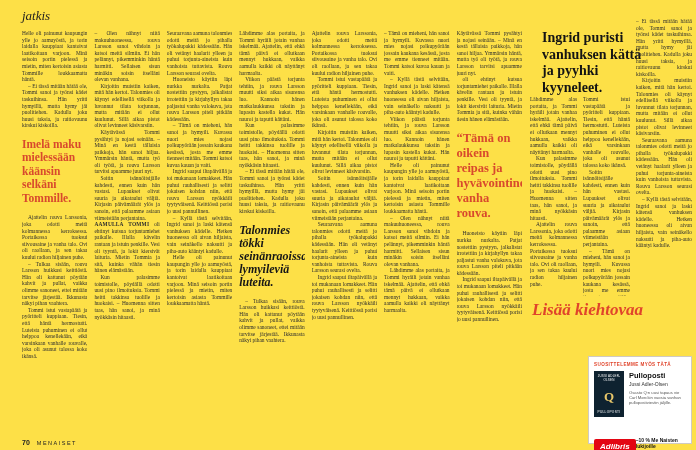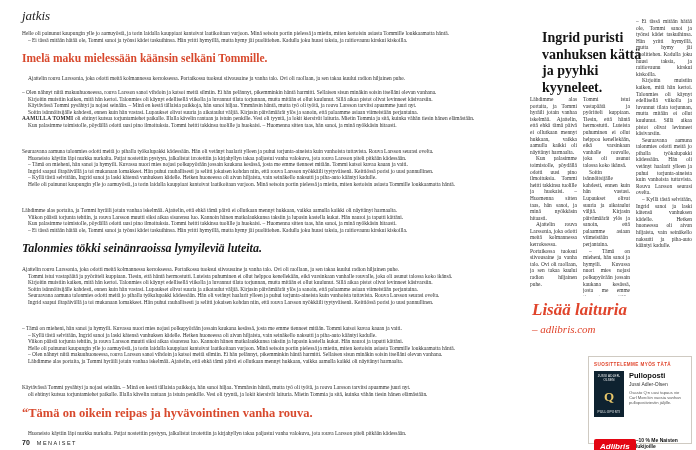--- a/index.html
+++ b/index.html
@@ -1,19 +1,19 @@
 <!DOCTYPE html>
 <html lang="fi"><head>
 <meta charset="utf-8">
 <style>
   html,body{margin:0;padding:0;background:#e8e6e1;}
-  .page{position:relative;width:696px;height:450px;background:#ffffff;overflow:hidden;
+  .page{position:relative;width:696px;height:450px;background:#fde047;overflow:hidden;
         font-family:"Liberation Serif",serif;color:#262626;}
   .kicker{position:absolute;left:22px;top:8px;font-style:italic;font-size:13px;color:#1f1f1f;}
-  .main-cols{position:absolute;left:22px;top:30px;width:500px;height:406px;display:flex;gap:7px;flex-direction:column;}
+  .main-cols{position:absolute;left:22px;top:30px;width:500px;height:406px;display:flex;gap:7px;}
   .col{flex:1;overflow:hidden;}
   .far-col{flex:none;}
   .col p{font-size:5.4px;line-height:6.6px;text-align:justify;margin:0;text-indent:6px;
          color:#2e2e2e;word-break:break-word;hyphens:auto;}
   .col p:first-child,.col p.noindent{text-indent:0;}
   .pull-quote{color:#d8492d;font-weight:700;margin:9px 2px 9px 0;}
   .pull-quote.q1{font-size:11.5px;line-height:13.5px;}
   .pull-quote.q2{font-size:12.5px;line-height:15px;}
   .subhead{font-weight:700;font-size:12px;line-height:13px;margin:9px 0;color:#171717;font-style:italic;}
   .runin-lead{font-weight:700;letter-spacing:.2px;}
@@ -129,22 +129,21 @@
         </div>
       </div>
     <div class="col far-col" id="far-col">
         <p>– Ei tässä mitään hätää ole, Tommi sanoi ja työnsi kädet taskuihinsa. Hän yritti hymyillä, mutta hymy jäi puolitiehen. Kadulla joku huusi taksia, ja raitiovaunu kirskui kiskoilla.</p>
         <p>Kirjoitin muistiin kaiken, mitä hän kertoi. Talonmies oli käynyt edellisellä viikolla ja luvannut tilata torjunnan, mutta mitään ei ollut kuulunut. Sillä aikaa pistot olivat levinneet käsivarsiin.</p>
         <p>Seuraavana aamuna talonmies odotti meitä jo pihalla työkalupakki kädessään. Hän oli vetänyt haalarit ylleen ja puhui torjunta-aineista kuin vanhoista tuttavista. Rouva Larsson seurasi ovelta.</p>
         <p>– Kyllä tästä selvitään, Ingrid sanoi ja laski kätensä vanhuksen kädelle. Hetken huoneessa oli aivan hiljaista, vain seinäkello naksutti ja piha-auto kääntyi kadulle.</p>
       </div>
 
     <div class="ad-tagline">
-      <div class="big">Lisää laituria</div>
-      <div class="url">– adlibris.com</div>
+      <div class="big">Lisää kiehtovaa</div>
     </div>
 
     <div class="ad-card">
       <div class="badge">SUOSITTELEMME MYÖS TÄTÄ</div>
       <div class="book-row">
         <div class="cover">
           <div class="a">JUSSI ADLER-OLSEN</div>
           <div class="q">Q</div>
           <div class="t">PULLOPOSTI</div>
         </div>

